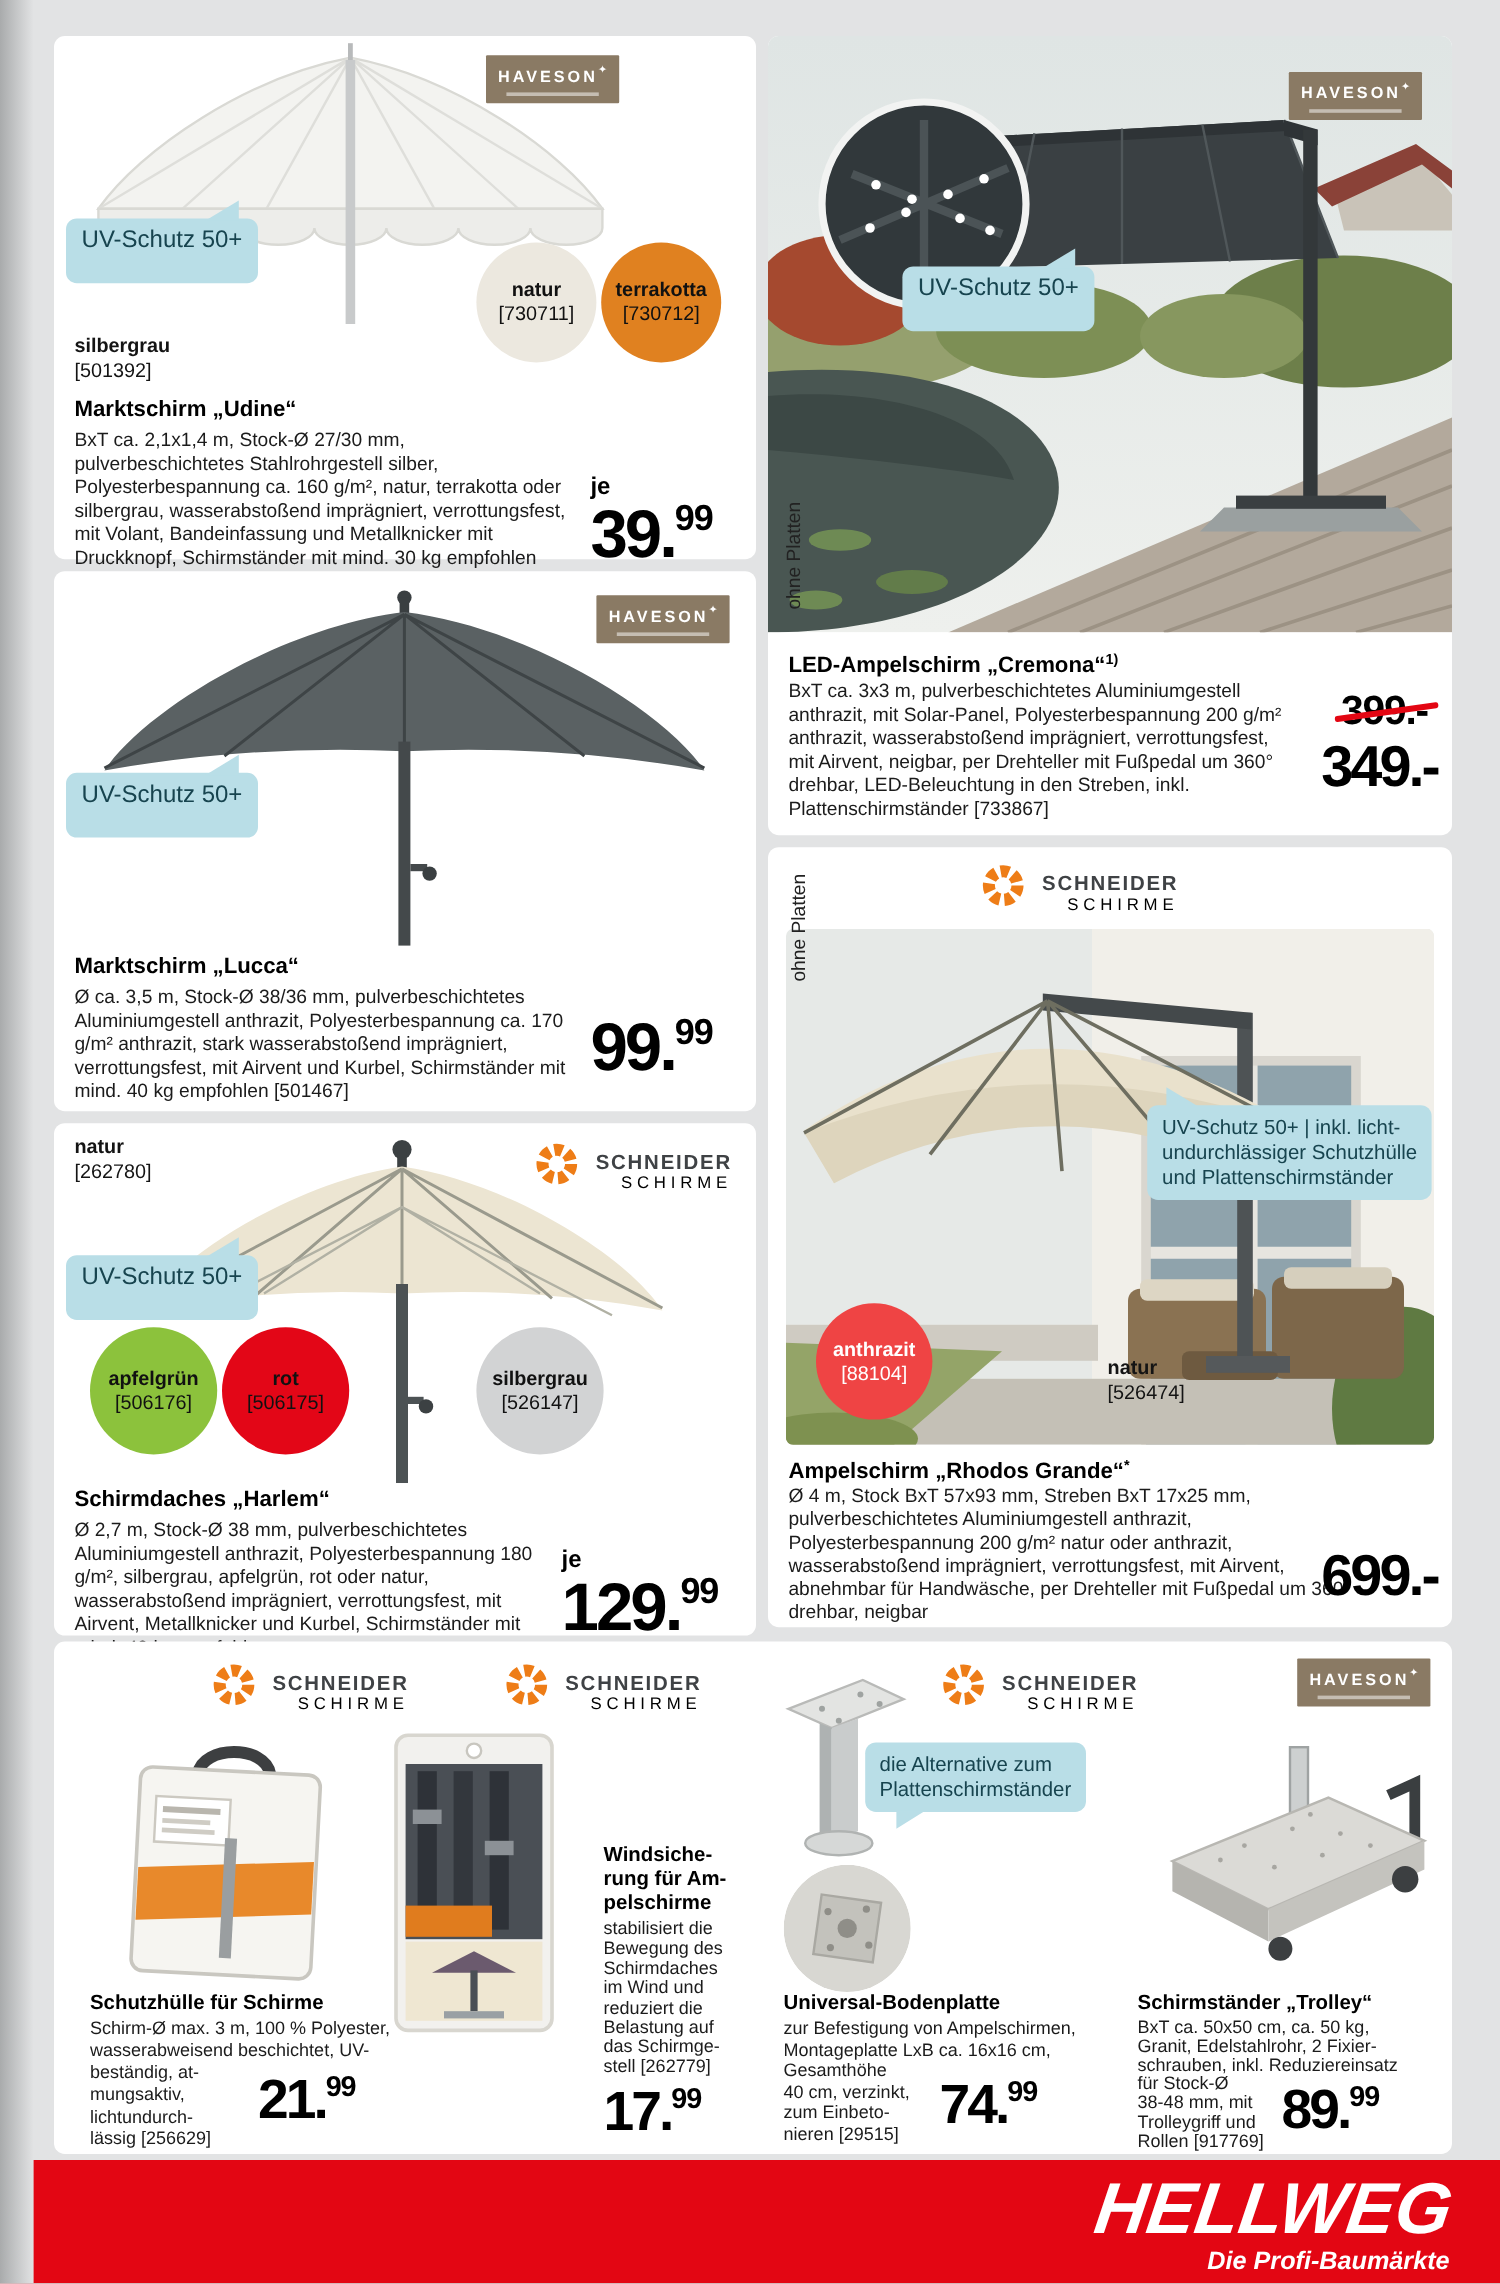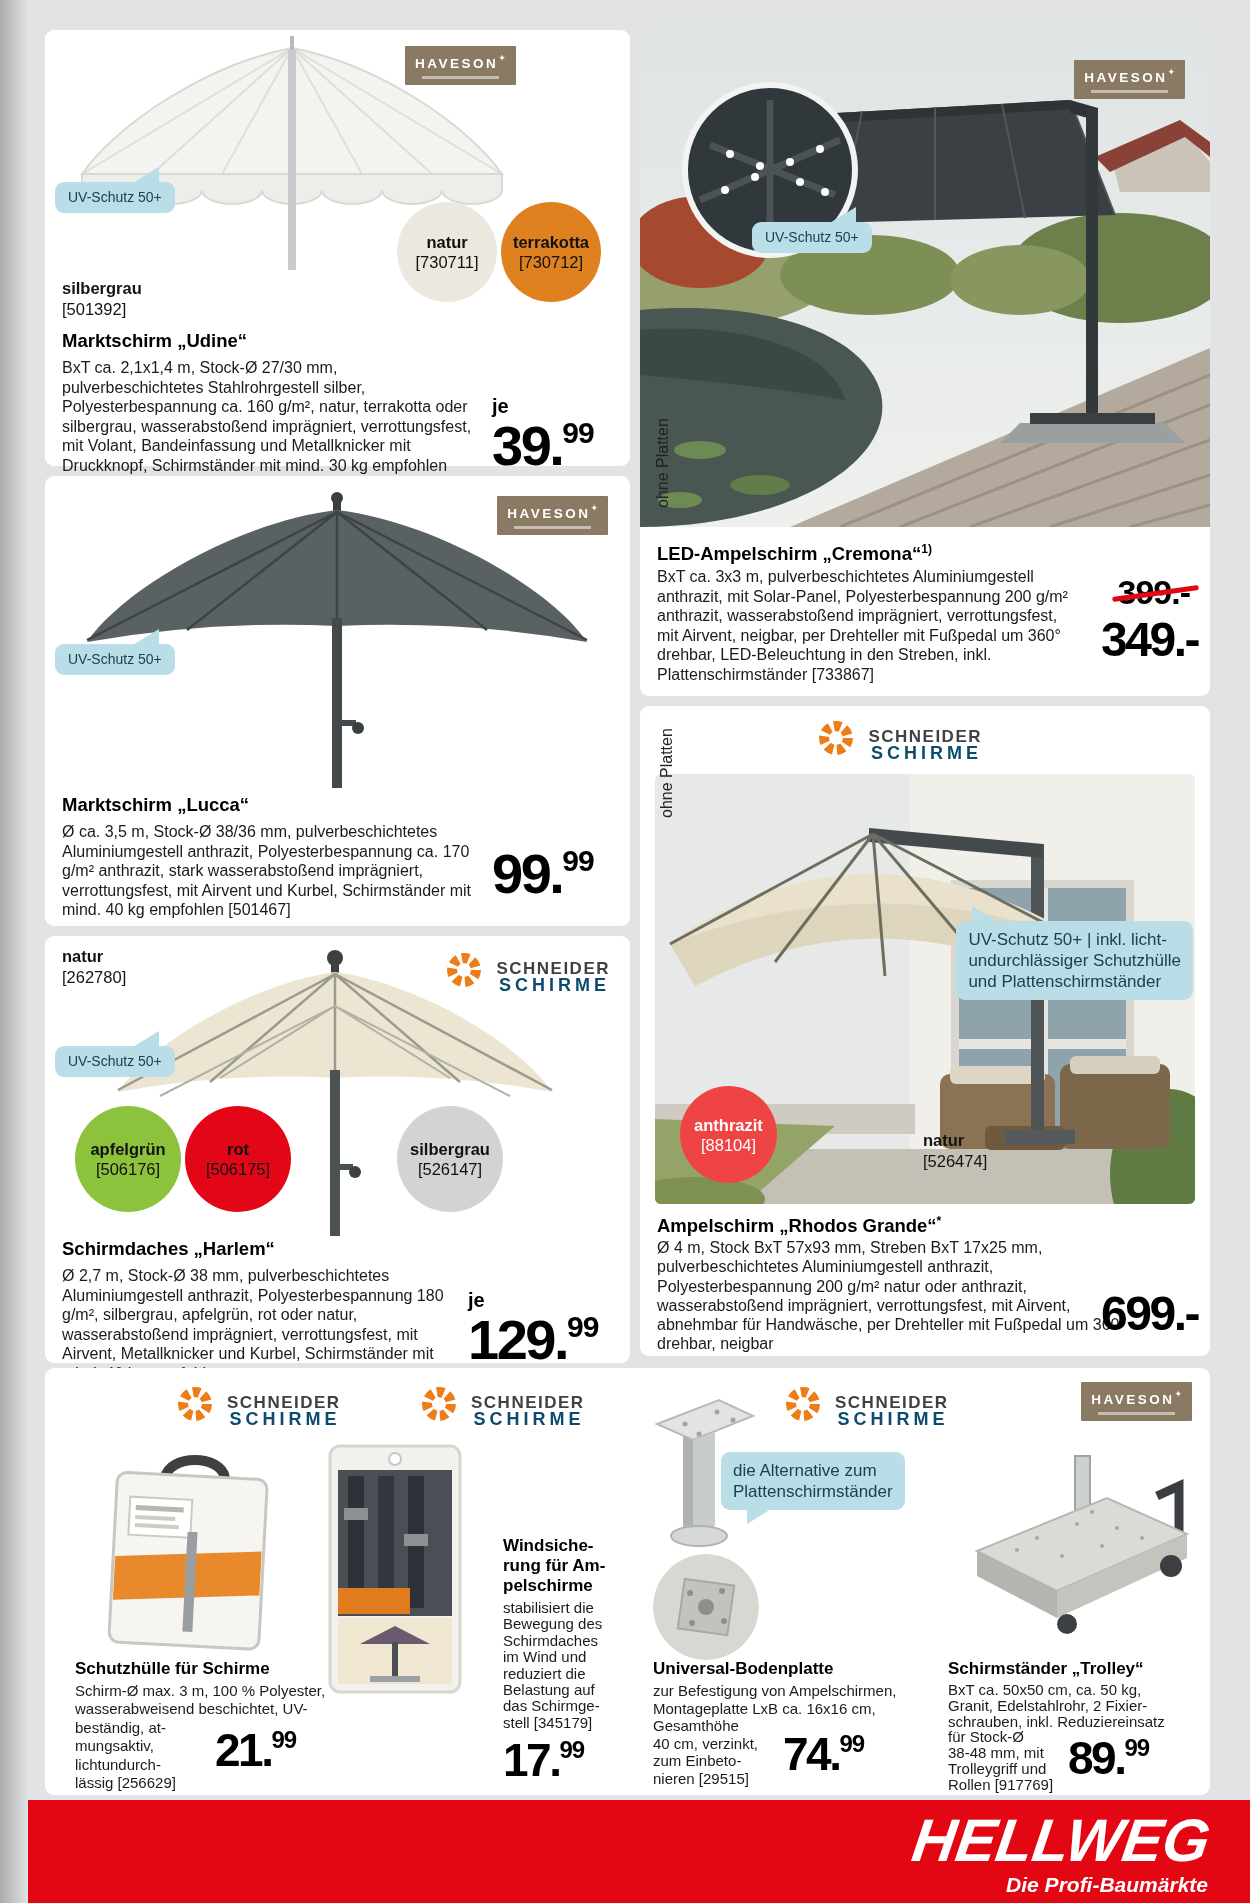--- a/index.html
+++ b/index.html
@@ -10,21 +10,21 @@
   }
   .page::before { content:""; position:absolute; left:0; top:0; width:28px; height:100%;
     background:linear-gradient(to right,#a9abac,#e2e3e4); z-index:5; }
   .card { position:absolute; background:#fff; border-radius:9px; }
   .title { position:absolute; font-weight:bold; font-size:18.5px; color:#000; }
   .tsup { font-size:12px; font-weight:bold; vertical-align:7px; }
   .desc { position:absolute; font-size:16px; line-height:19.5px; color:#1b1b1b; }
   .pre { white-space:pre-line; }
   .sm { font-size:15px; line-height:17.6px; }
   .bubble { position:absolute; background:#b9dee7; color:#17444f; border-radius:9px;
-    padding:7px 13px 8px; font-size:14px; z-index:4; }
+    padding:7px 13px 24px; font-size:20px; z-index:4; }
   .bubble.small { font-size:17px; line-height:21px; padding:8px 12px; }
   .tail-tr::before { content:""; position:absolute; top:-15px; right:16px; width:0; height:0;
     border-bottom:17px solid #b9dee7; border-left:28px solid transparent; }
   .tail-tl::before { content:""; position:absolute; top:-15px; left:16px; width:0; height:0;
     border-bottom:17px solid #b9dee7; border-right:28px solid transparent; }
   .tail-bl::before { content:""; position:absolute; bottom:-14px; left:26px; width:0; height:0;
     border-top:15px solid #b9dee7; border-right:24px solid transparent; }
   .vtext { position:absolute; writing-mode:vertical-rl; transform:rotate(180deg);
     font-size:16px; color:#222; z-index:4; }
   .swatch { position:absolute; border-radius:50%; display:flex; flex-direction:column;
@@ -47,21 +47,21 @@
   .price-old::after { content:""; position:absolute; left:-6px; right:-8px; top:45%; height:5px;
     background:#e30613; transform:rotate(-8deg); border-radius:2px; }
   .haveson { position:absolute; background:#8a7a64; color:#fff; padding:7px 10px 6px;
     text-align:center; z-index:6; border-radius:1px; }
   .hv-name { font-size:13.5px; font-weight:bold; letter-spacing:2.5px; }
   .hv-sym { font-size:9px; vertical-align:7px; }
   .hv-sub { height:3px; background:rgba(255,255,255,.5); margin:4px auto 0; width:85%; }
   .schneider { position:absolute; display:flex; align-items:flex-end; gap:10px; z-index:6; }
   .sun { width:44px; height:44px; }
   .sch-top { font-size:17px; font-weight:bold; color:#3f4245; letter-spacing:1.5px; line-height:18px; }
-  .sch-bot { font-size:18px; font-weight:bold; color:#0c4a6e; letter-spacing:4px;
+  .sch-bot { font-size:14px; font-weight:normal; color:#000000; letter-spacing:4px;
     text-align:right; line-height:14px; }
   .photo { position:absolute; overflow:hidden; }
   .photo svg { display:block; width:100%; height:100%; }
   .footer { position:absolute; left:0; top:1800px; width:1250px; height:103px; background:#e30613; }
   .hellweg { position:absolute; right:40px; top:6px; font-size:60px; font-weight:bold;
     font-style:italic; color:#fff; transform:skewX(-8deg); letter-spacing:0; }
   .tagline { position:absolute; right:42px; top:73px; font-size:21px; font-weight:bold;
     font-style:italic; color:#fff; }
   .acc-title { font-size:17px; line-height:20px; }
 </style>
@@ -375,21 +375,21 @@
     <div class="title acc-title pre" style="left:458px;top:168px">Windsiche-
 rung für Am-
 pelschirme</div>
     <div class="desc pre sm" style="left:458px;top:232px;width:130px;line-height:16.4px">stabilisiert die
 Bewegung des
 Schirmdaches
 im Wind und
 reduziert die
 Belastung auf
 das Schirmge-
-stell [345179]</div>
+stell [262779]</div>
     <div class="price small" style="left:458px;top:368px">
       <span class="pm">17.</span><span class="ps">99</span>
     </div>
 
     <div class="photo" style="left:602px;top:24px;width:115px;height:172px">
       <svg viewBox="0 0 115 172" preserveAspectRatio="none">
         <polygon points="10,32 72,8 106,24 46,48" fill="#e3e4e2" stroke="#b9bab8" stroke-width="2"></polygon>
         <circle cx="38" cy="32" r="2.5" fill="#9fa3a1"></circle>
           <circle cx="70" cy="20" r="2.5" fill="#9fa3a1"></circle>
         <circle cx="86" cy="28" r="2.5" fill="#9fa3a1"></circle>

